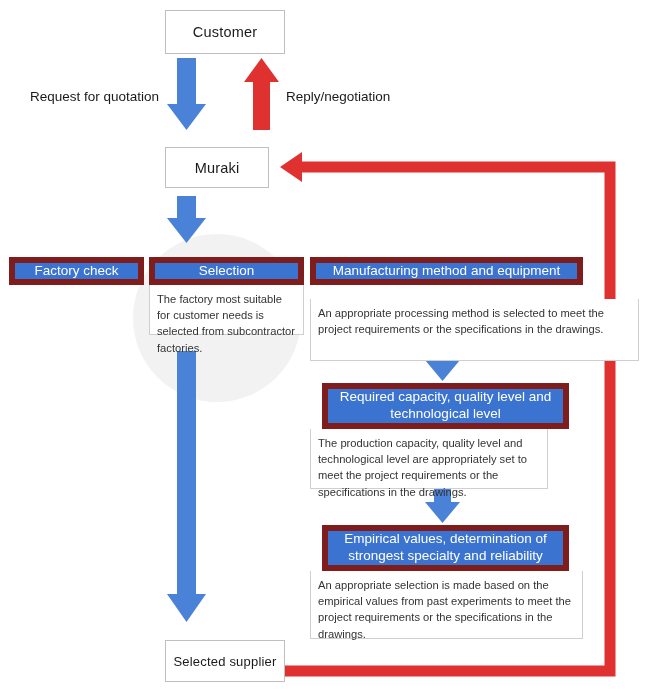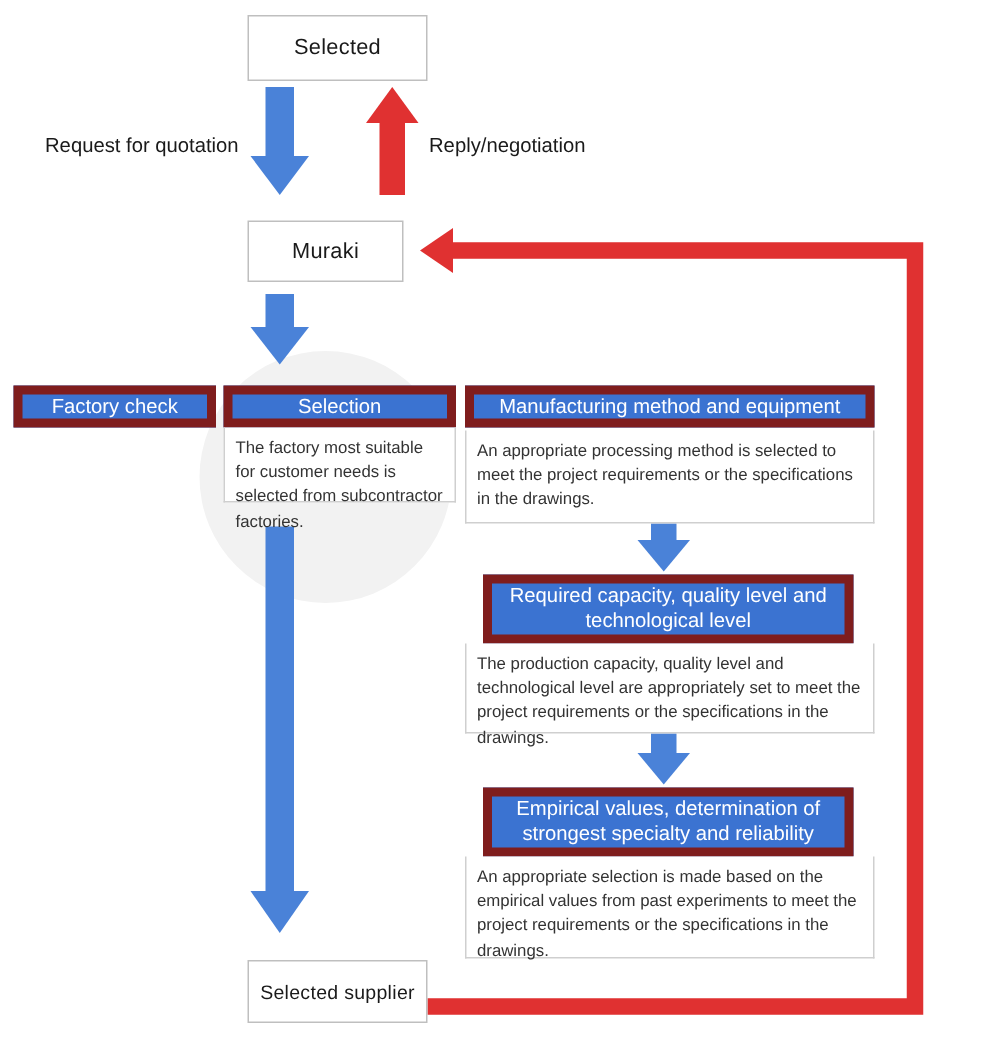--- a/index.html
+++ b/index.html
@@ -122,21 +122,21 @@
     </g>
 
     <g>
       <rect x="434" y="488" width="17" height="18" fill="#4a82d8"></rect>
       <polygon points="425,502 460,502 442.5,523" fill="#4a82d8"></polygon>
     </g>
 
   </svg>
 
   <div class="abs node-plain" style="left:165px; top:10px; width:120px; height:44px;">
-    <span>Selected</span>
+    <span>Customer</span>
   </div>
 
   <div class="abs label" style="left:30px; top:89px;">Request for quotation</div>
 
   <div class="abs label" style="left:286px; top:89px;">Reply/negotiation</div>
 
   <div class="abs node-plain" style="left:165px; top:147px; width:104px; height:41px;">
     <span>Muraki</span>
   </div>
 
@@ -147,28 +147,28 @@
   <div class="abs bar-blue" style="left:149px; top:257px; width:155px; height:28px;">
     <span>Selection</span>
   </div>
   <div class="abs desc-box" style="left:149px; top:285px; width:155px; height:50px;">
     <span>The factory most suitable for customer needs is selected from subcontractor factories.</span>
   </div>
 
   <div class="abs bar-blue" style="left:310px; top:257px; width:273px; height:28px;">
     <span>Manufacturing method and equipment</span>
   </div>
-  <div class="abs desc-box" style="left:310px; top:287px; width:273px; height:62px;">
+  <div class="abs desc-box" style="left:310px; top:299px; width:329px; height:62px;">
     <span>An appropriate processing method is selected to meet the project requirements or the specifications in the drawings.</span>
   </div>
 
   <div class="abs bar-blue two-line" style="left:322px; top:383px; width:247px; height:46px;">
     <span>Required capacity, quality  level and technological level</span>
   </div>
-  <div class="abs desc-box" style="left:310px; top:429px; width:273px; height:60px;">
+  <div class="abs desc-box" style="left:310px; top:429px; width:238px; height:60px;">
     <span>The production capacity, quality level and technological level are appropriately set to meet the project requirements or the specifications in the drawings.</span>
   </div>
 
   <div class="abs bar-blue two-line" style="left:322px; top:525px; width:247px; height:46px;">
     <span>Empirical values, determination of strongest specialty and reliability</span>
   </div>
   <div class="abs desc-box" style="left:310px; top:571px; width:273px; height:68px;">
     <span>An appropriate selection is made based on the empirical values from past experiments to meet the project requirements or the specifications in the drawings.</span>
   </div>
 

